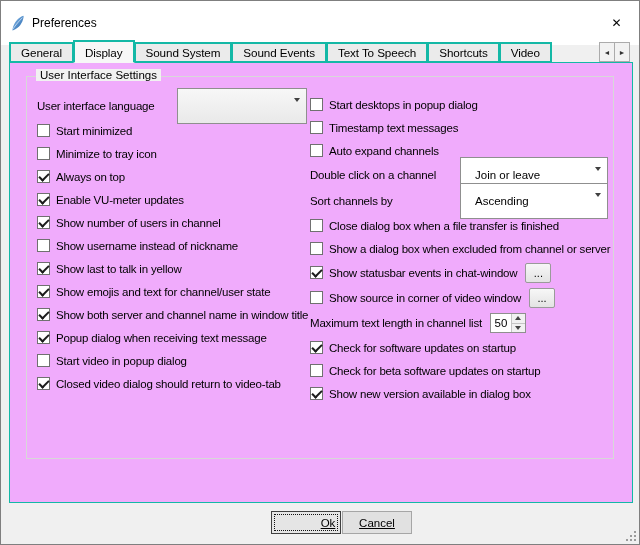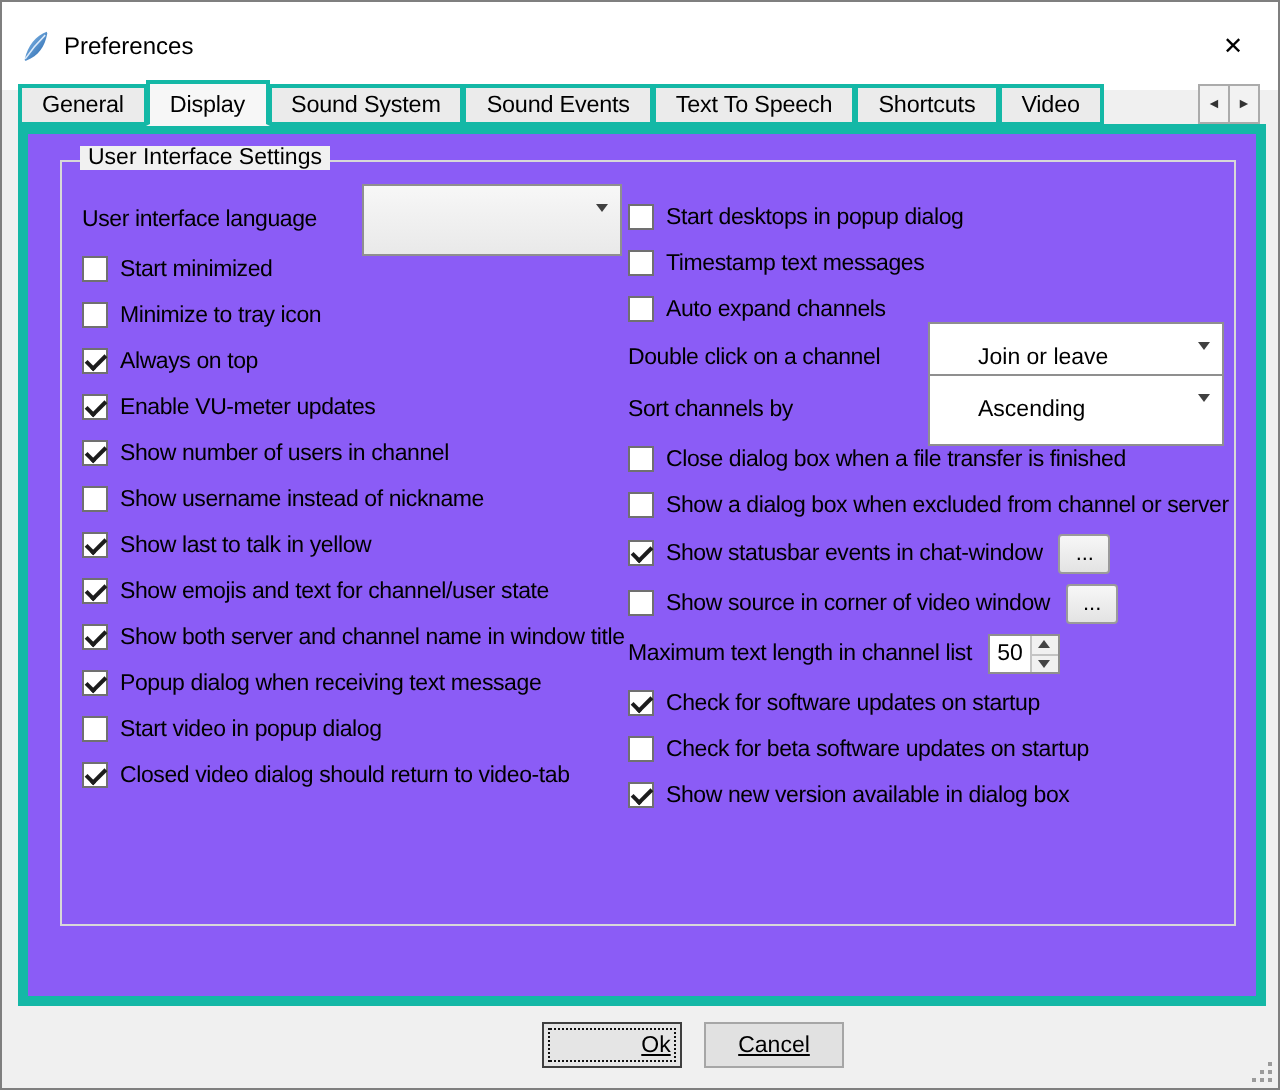--- a/index.html
+++ b/index.html
@@ -23,21 +23,21 @@
          background:#ebebeb; border:2px solid #14b8a6; margin-right:-1px;
          font-size:11.7px; letter-spacing:-0.1px; }
   .tab.active { height:23px; background:#f7f7f7; border-bottom:1px solid #f7f7f7; z-index:4; position:relative; }
   .tab-scroller { position:absolute; right:9px; top:41px; height:20px; display:flex; z-index:5; }
   .tsc-btn { width:16px; height:20px; background:#f2f2f2; border:1px solid #ababab;
              display:flex; align-items:center; justify-content:center; font-size:7px; color:#333; }
   .tsc-btn + .tsc-btn { margin-left:-1px; }
 
   
   .pane { position:absolute; left:8px; top:61px; width:624px; height:441px;
-          border:5px solid #14b8a6; background:#8b5cf6; z-index:2; }
+          border:1px solid #14b8a6; background:#f0abfc; z-index:2; }
 
   
   .groupbox { position:absolute; left:16px; top:13px; width:588px; height:383px;
               border:1px solid #d8d8d8; }
   .group-title { position:absolute; top:-8px; left:9px; background:#f1f1f1; padding:0 4px;
                  font-size:11.5px; white-space:nowrap; }
 
   .col { position:absolute; top:16px; display:flex; flex-direction:column; }
   .col-left  { left:10px;  width:270px; }
   .col-right { left:283px; width:298px; }
@@ -49,21 +49,21 @@
   .lbl { white-space:nowrap; letter-spacing:-0.2px; font-size:11.5px;text-align:center; }
 
   
   .cb { width:13px; height:13px; background:#fff; border:1px solid #707070;
         position:relative; flex:none; margin-right:6px; }
   .cb.checked::after { content:""; position:absolute; left:1px; top:2px; width:8px; height:4px;
         border-left:2px solid #1c1c1c; border-bottom:2px solid #1c1c1c; transform:rotate(-45deg); }
 
   
   .combo { height:36px; border:1px solid #8f8f8f; background:#fff; display:flex; align-items:center;
-           padding:0 20px 0 24px; position:relative; font-size:11.5px; white-space:nowrap; flex:none; }
+           padding:0 20px 0 14px; position:relative; font-size:11.5px; white-space:nowrap; flex:none; }
   .combo.gray { background:linear-gradient(#f7f7f7,#e9e9e9); }
   .combo .combo-arrow { position:absolute; right:6px; top:9px; width:0; height:0;
            border-left:3.5px solid transparent; border-right:3.5px solid transparent;
            border-top:4px solid #404040; }
   .combo.w130 { width:130px; margin-left:auto; }
   .combo.w148 { width:148px; margin-left:auto; }
 
   
   .more-btn { width:26px; height:20px; margin-left:8px; flex:none;
               background:linear-gradient(#f7f7f7,#e3e3e3); border:1px solid #9a9a9a; border-radius:2px;
@@ -80,21 +80,21 @@
             border-bottom:4px solid #444; }
   .tri-down { width:0; height:0; border-left:3px solid transparent; border-right:3px solid transparent;
             border-top:4px solid #444; }
 
   
   .btn { position:absolute; width:70px; height:23px; background:#e1e1e1; border:1px solid #a6a6a6;
          display:flex; align-items:center; justify-content:center; font-size:11.5px; }
   .btn .btn-label { text-decoration:underline; }
   .btn.default { border:1px solid #3f3f3f; outline:1px dotted #111; outline-offset:-4px; background:#e5e5e5;padding-left:44px; }
   .btn-ok { left:270px; top:510px; }
-  .btn-cancel { left:351px; top:510px; }
+  .btn-cancel { left:341px; top:510px; }
 
   .grip { position:absolute; right:2px; bottom:2px; width:13px; height:13px; }
 </style>
 </head>
 <body>
 
 <div class="window">
 
   <div class="titlebar">
     <svg class="app-icon" viewBox="0 0 16 16">

